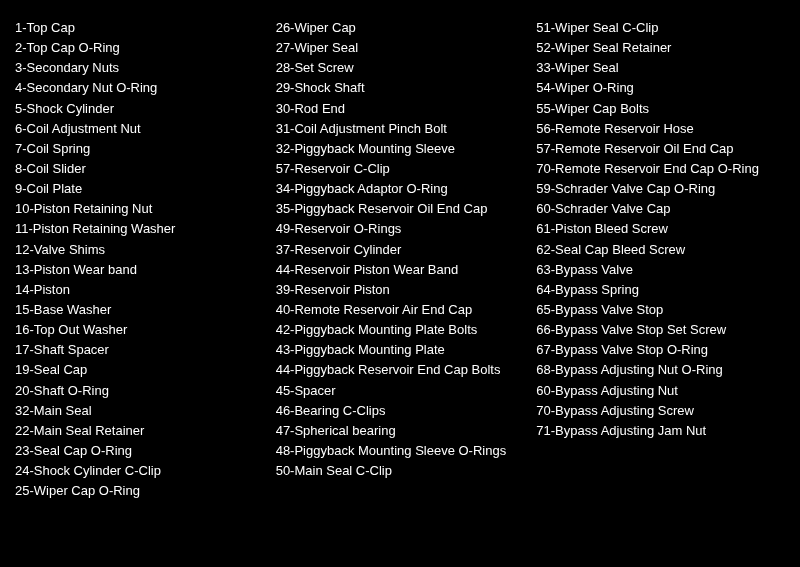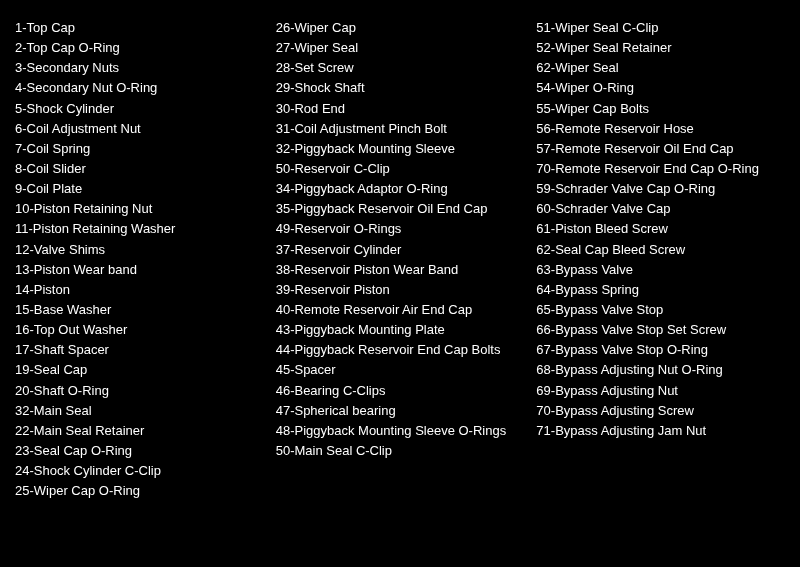--- a/index.html
+++ b/index.html
@@ -9,20 +9,21 @@
       font-family: Arial, sans-serif;
       font-size: 13px;
       width: 800px;
       min-height: 567px;
       padding: 10px 15px;
     }
     .columns-wrapper {
       display: flex;
       gap: 12px;
       padding-top: 8px;
+      justify-content: flex-end;
     }
     .col {
       flex: 1;
       padding-right: 10px;
     }
     .col p {
       line-height: 1.55;
       white-space: normal;
     }
   </style>
@@ -57,52 +58,53 @@
       <p>25-Wiper Cap O-Ring</p>
     </div>
   <div class="col" id="col2-container">
       <p>26-Wiper Cap</p>
       <p>27-Wiper Seal</p>
       <p>28-Set Screw</p>
       <p>29-Shock Shaft</p>
       <p>30-Rod End</p>
       <p>31-Coil Adjustment Pinch Bolt</p>
       <p>32-Piggyback Mounting Sleeve</p>
-      <p>50-Reservoir C-Clip</p>
+      <p>57-Reservoir C-Clip</p>
       <p>34-Piggyback Adaptor O-Ring</p>
       <p>35-Piggyback Reservoir Oil End Cap</p>
       <p>49-Reservoir O-Rings</p>
       <p>37-Reservoir Cylinder</p>
-      <p>38-Reservoir Piston Wear Band</p>
+      <p>44-Reservoir Piston Wear Band</p>
       <p>39-Reservoir Piston</p>
       <p>40-Remote Reservoir Air End Cap</p>
+      <p>42-Piggyback Mounting Plate Bolts</p>
       <p>43-Piggyback Mounting Plate</p>
       <p>44-Piggyback Reservoir End Cap Bolts</p>
       <p>45-Spacer</p>
       <p>46-Bearing C-Clips</p>
       <p>47-Spherical bearing</p>
       <p>48-Piggyback Mounting Sleeve O-Rings</p>
       <p>50-Main Seal C-Clip</p>
     </div>
   <div class="col" id="col3-container">
       <p>51-Wiper Seal C-Clip</p>
       <p>52-Wiper Seal Retainer</p>
-      <p>62-Wiper Seal</p>
+      <p>33-Wiper Seal</p>
       <p>54-Wiper O-Ring</p>
       <p>55-Wiper Cap Bolts</p>
       <p>56-Remote Reservoir Hose</p>
       <p>57-Remote Reservoir Oil End Cap</p>
       <p>70-Remote Reservoir End Cap O-Ring</p>
       <p>59-Schrader Valve Cap O-Ring</p>
       <p>60-Schrader Valve Cap</p>
       <p>61-Piston Bleed Screw</p>
       <p>62-Seal Cap Bleed Screw</p>
       <p>63-Bypass Valve</p>
       <p>64-Bypass Spring</p>
       <p>65-Bypass Valve Stop</p>
       <p>66-Bypass Valve Stop Set Screw</p>
       <p>67-Bypass Valve Stop O-Ring</p>
       <p>68-Bypass Adjusting Nut O-Ring</p>
-      <p>69-Bypass Adjusting Nut</p>
+      <p>60-Bypass Adjusting Nut</p>
       <p>70-Bypass Adjusting Screw</p>
       <p>71-Bypass Adjusting Jam Nut</p>
     </div>
 </div>
 
 </body></html>

